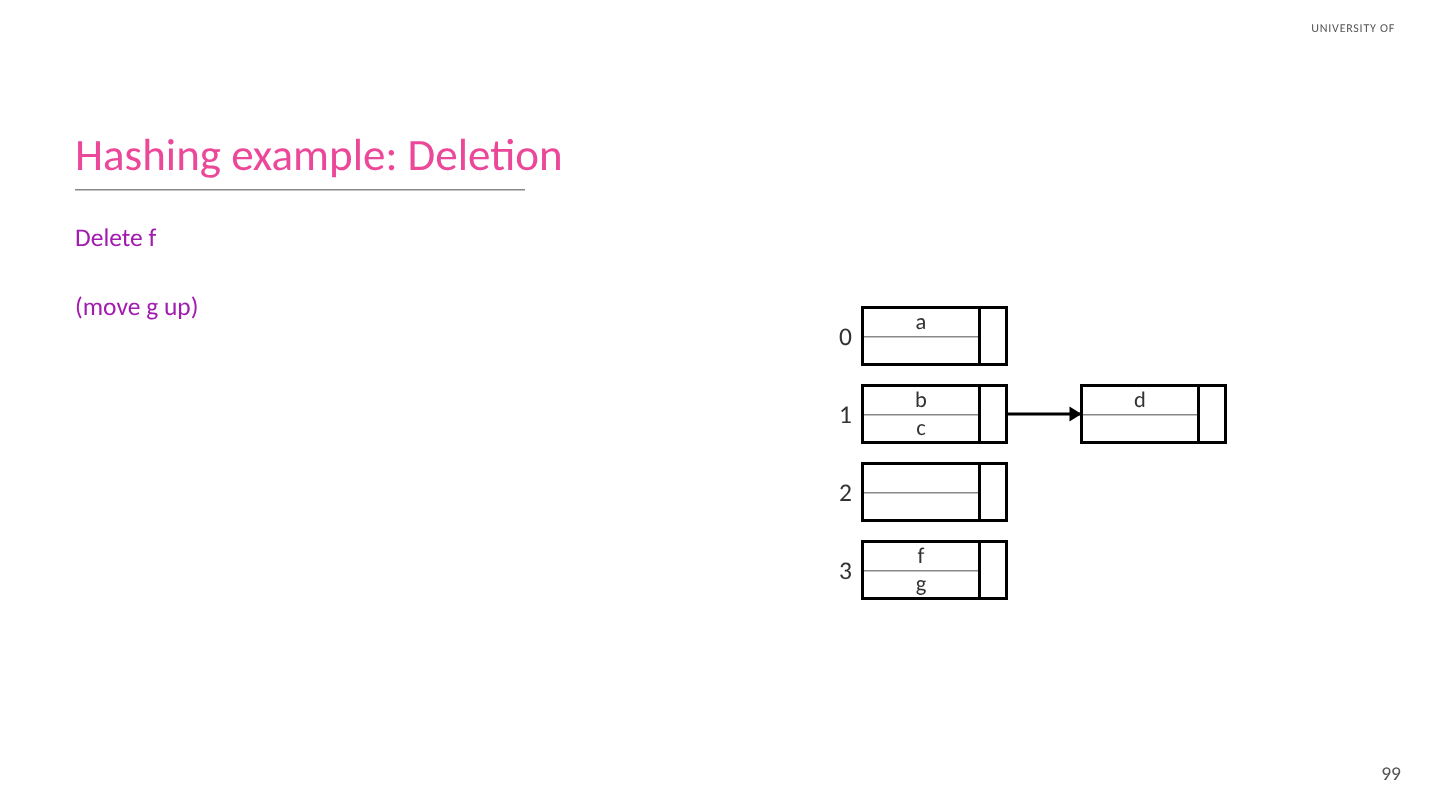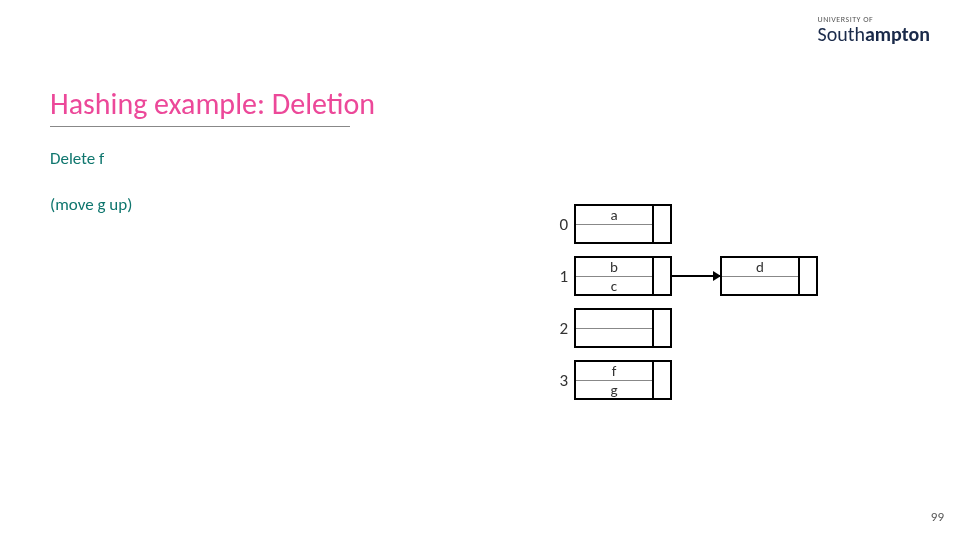--- a/index.html
+++ b/index.html
@@ -44,21 +44,21 @@
     left: 50px;
     top: 126px;
     width: 300px;
     height: 1px;
     background: #888;
   }
   .text-block {
     position: absolute;
     left: 50px;
     font-size: 17px;
-    color: #0f766e;
+    color: #a21caf;
   }
   .subtitle { top: 148px; }
   .subtitle2 { top: 194px; }
 
   .diagram {
     position: absolute;
     left: 550px;
     top: 200px;
   }
   .row {
@@ -108,31 +108,30 @@
     position: absolute;
     right: -1px;
     top: -4px;
     border-left: 8px solid #000;
     border-top: 5px solid transparent;
     border-bottom: 5px solid transparent;
   }
   .page-num {
     position: absolute;
     bottom: 16px;
-    right: 16px;
+    right: 26px;
     font-size: 13px;
     color: #555;
   }
 </style>
 </head>
 <body>
 
 <div class="logo">
   <div class="logo-top">UNIVERSITY OF</div>
-  <div class="logo-main"><span>South</span><b>ampton</b></div>
 </div>
 
 <div class="title">Hashing example: Deletion</div>
 <div class="rule"></div>
 
 <div class="text-block subtitle">Delete f</div>
 <div class="text-block subtitle2">(move g up)</div>
 
 <div class="diagram">
 

